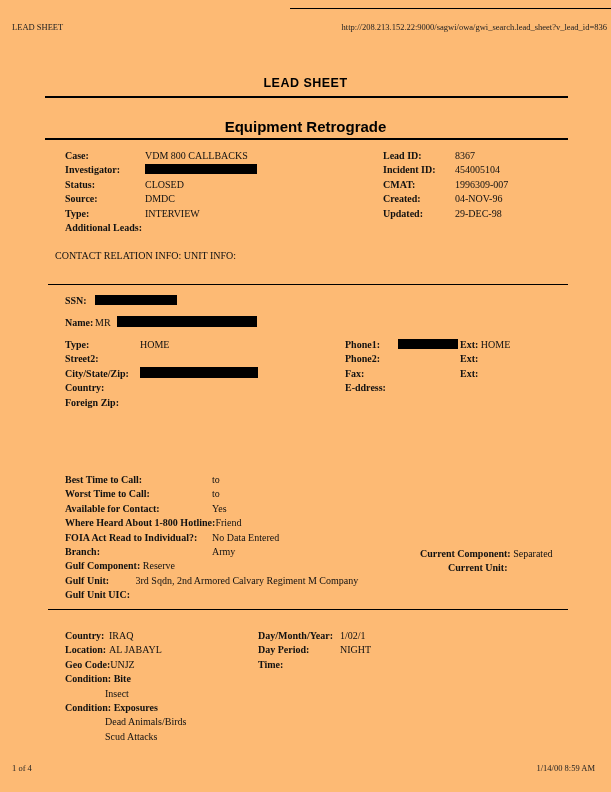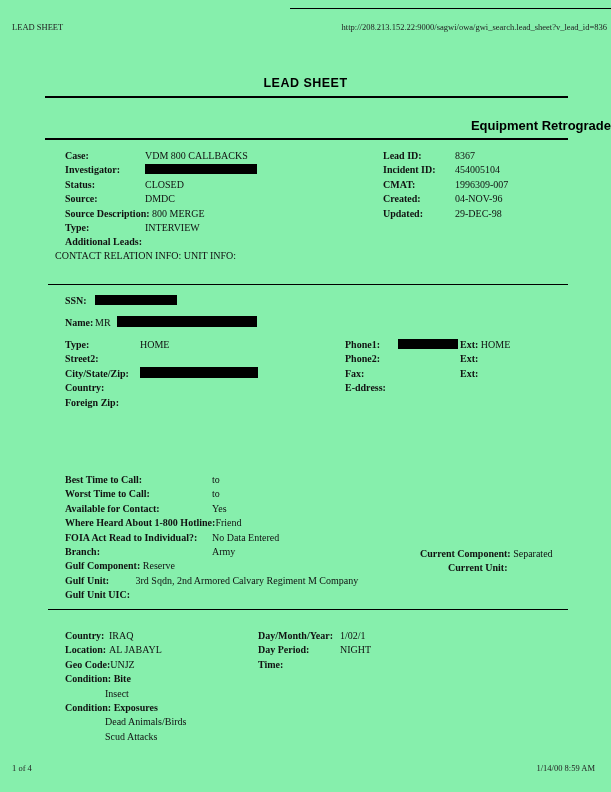--- a/index.html
+++ b/index.html
@@ -1,31 +1,31 @@
 <!DOCTYPE html>
 <html><head>
 <meta charset="utf-8">
 <style>
   * { margin:0; padding:0; box-sizing:border-box; }
   html,body { background:#ffffff; }
   .page {
-    position:relative; width:611px; height:792px; background:#86efac;
+    position:relative; width:611px; height:792px; background:#fdba74;
     font-family:"Liberation Serif", serif; font-size:10px; color:#111;
     margin:0 auto; overflow:hidden;
   }
   .print-meta { position:absolute; font-size:8.5px; color:#222; white-space:nowrap; }
   .top-line { position:absolute; top:8px; left:290px; width:321px; height:1px; background:#000; }
   .title {
     position:absolute; top:76px; left:0; width:100%; text-align:center;
     font-family:"Liberation Sans", sans-serif; font-size:12.5px; font-weight:bold;
     letter-spacing:0.5px; color:#000;
   }
   .subtitle {
-    position:absolute; top:118px; left:0; width:100%; text-align:right;
-    font-family:"Liberation Sans", sans-serif; font-size:13px; font-weight:bold; color:#000;
+    position:absolute; top:118px; left:0; width:100%; text-align:center;
+    font-family:"Liberation Sans", sans-serif; font-size:15px; font-weight:bold; color:#000;
   }
   .rule { position:absolute; background:#000; }
   .rule-thick { height:2px; }
   .rule-thin { height:1px; }
   .block { position:absolute; }
   .row { height:14.4px; line-height:14.4px; white-space:nowrap; }
   .row-tall { height:21.5px; line-height:21.5px; white-space:nowrap; }
   .lbl { font-weight:bold; display:inline-block; }
   .w30{min-width:30px;} .w44{min-width:44px;} .w53{min-width:53px;}
   .w72{min-width:72px;} .w75{min-width:75px;} .w80{min-width:80px;}
@@ -60,23 +60,20 @@
     <div class="row">
       <span class="lbl w80">Investigator:</span><span class="redact" style="width:112px;"></span>
     </div>
     <div class="row">
       <span class="lbl w80">Status:</span><span class="val">CLOSED</span>
     </div>
     <div class="row">
       <span class="lbl w80">Source:</span><span class="val">DMDC</span>
     </div>
     <div class="row">
-      <span class="lbl w80">Source Description:</span> <span class="val">800 MERGE</span>
-    </div>
-    <div class="row">
       <span class="lbl w80">Type:</span><span class="val">INTERVIEW</span>
     </div>
     <div class="row">
       <span class="lbl w80">Additional Leads:</span><span class="val"></span>
     </div>
   </div>
 
   <div class="block" style="top:149px; left:383px;">
     <div class="row">
       <span class="lbl w72">Lead ID:</span><span class="val">8367</span>

